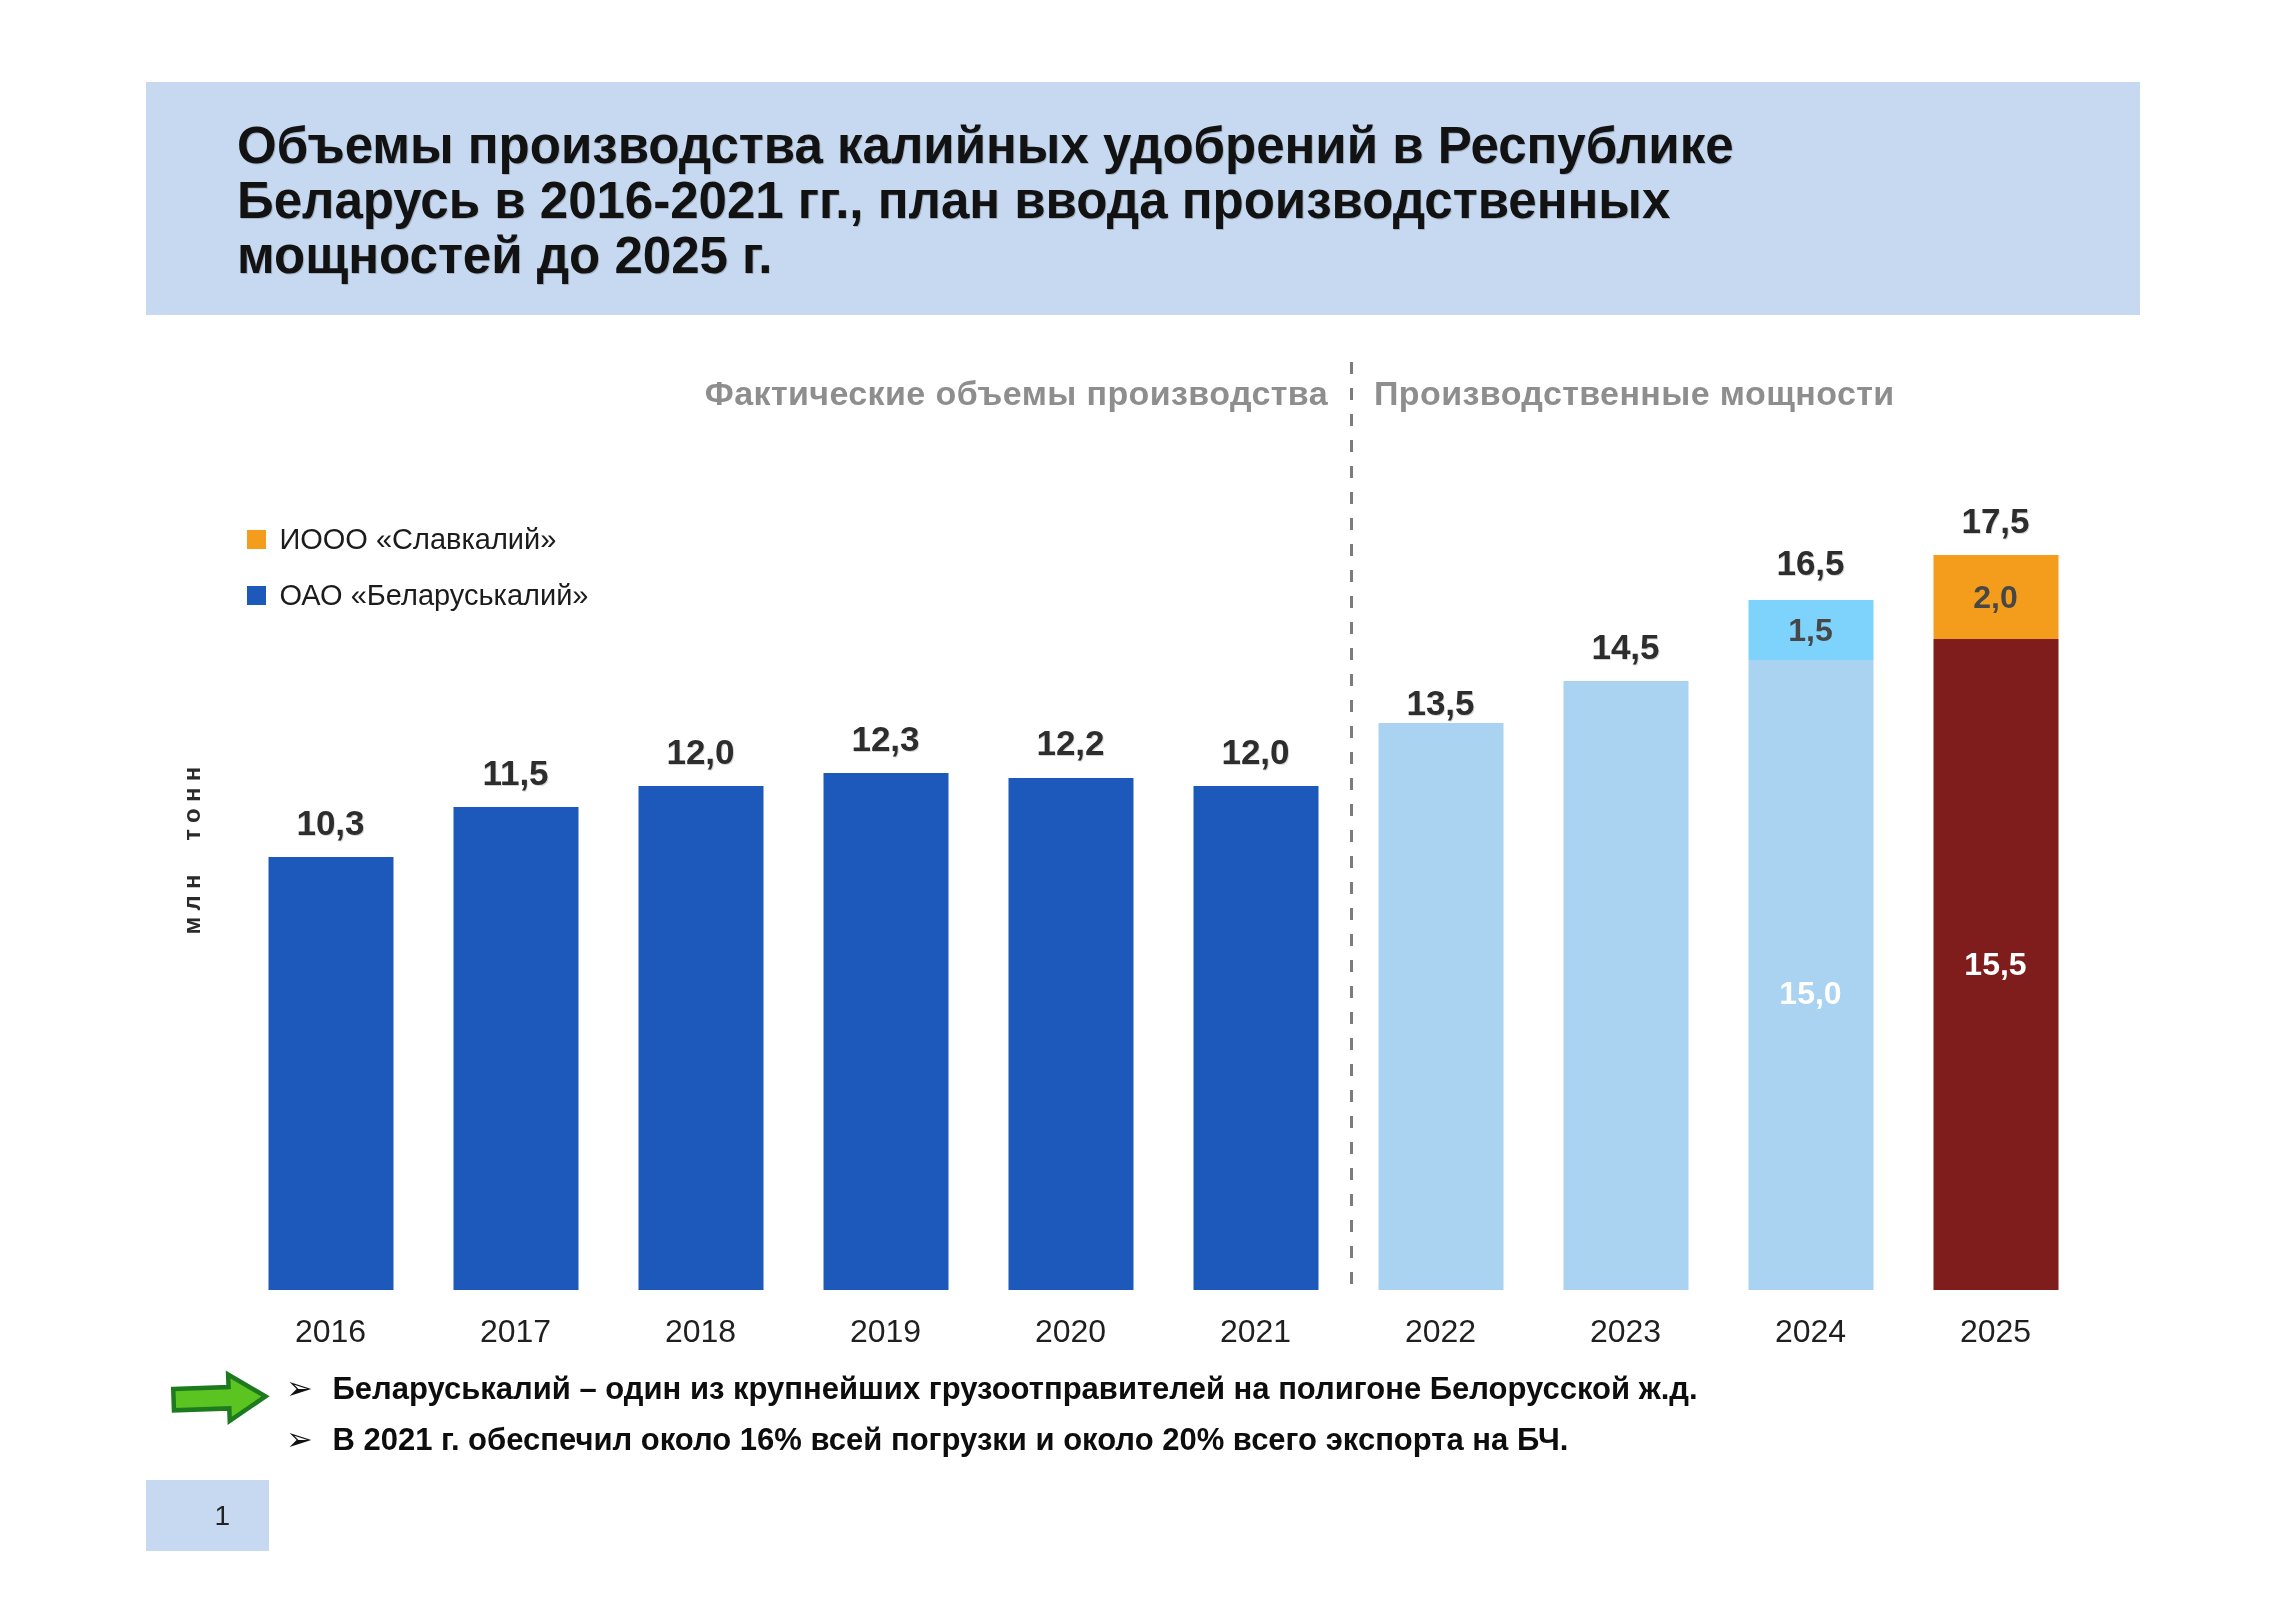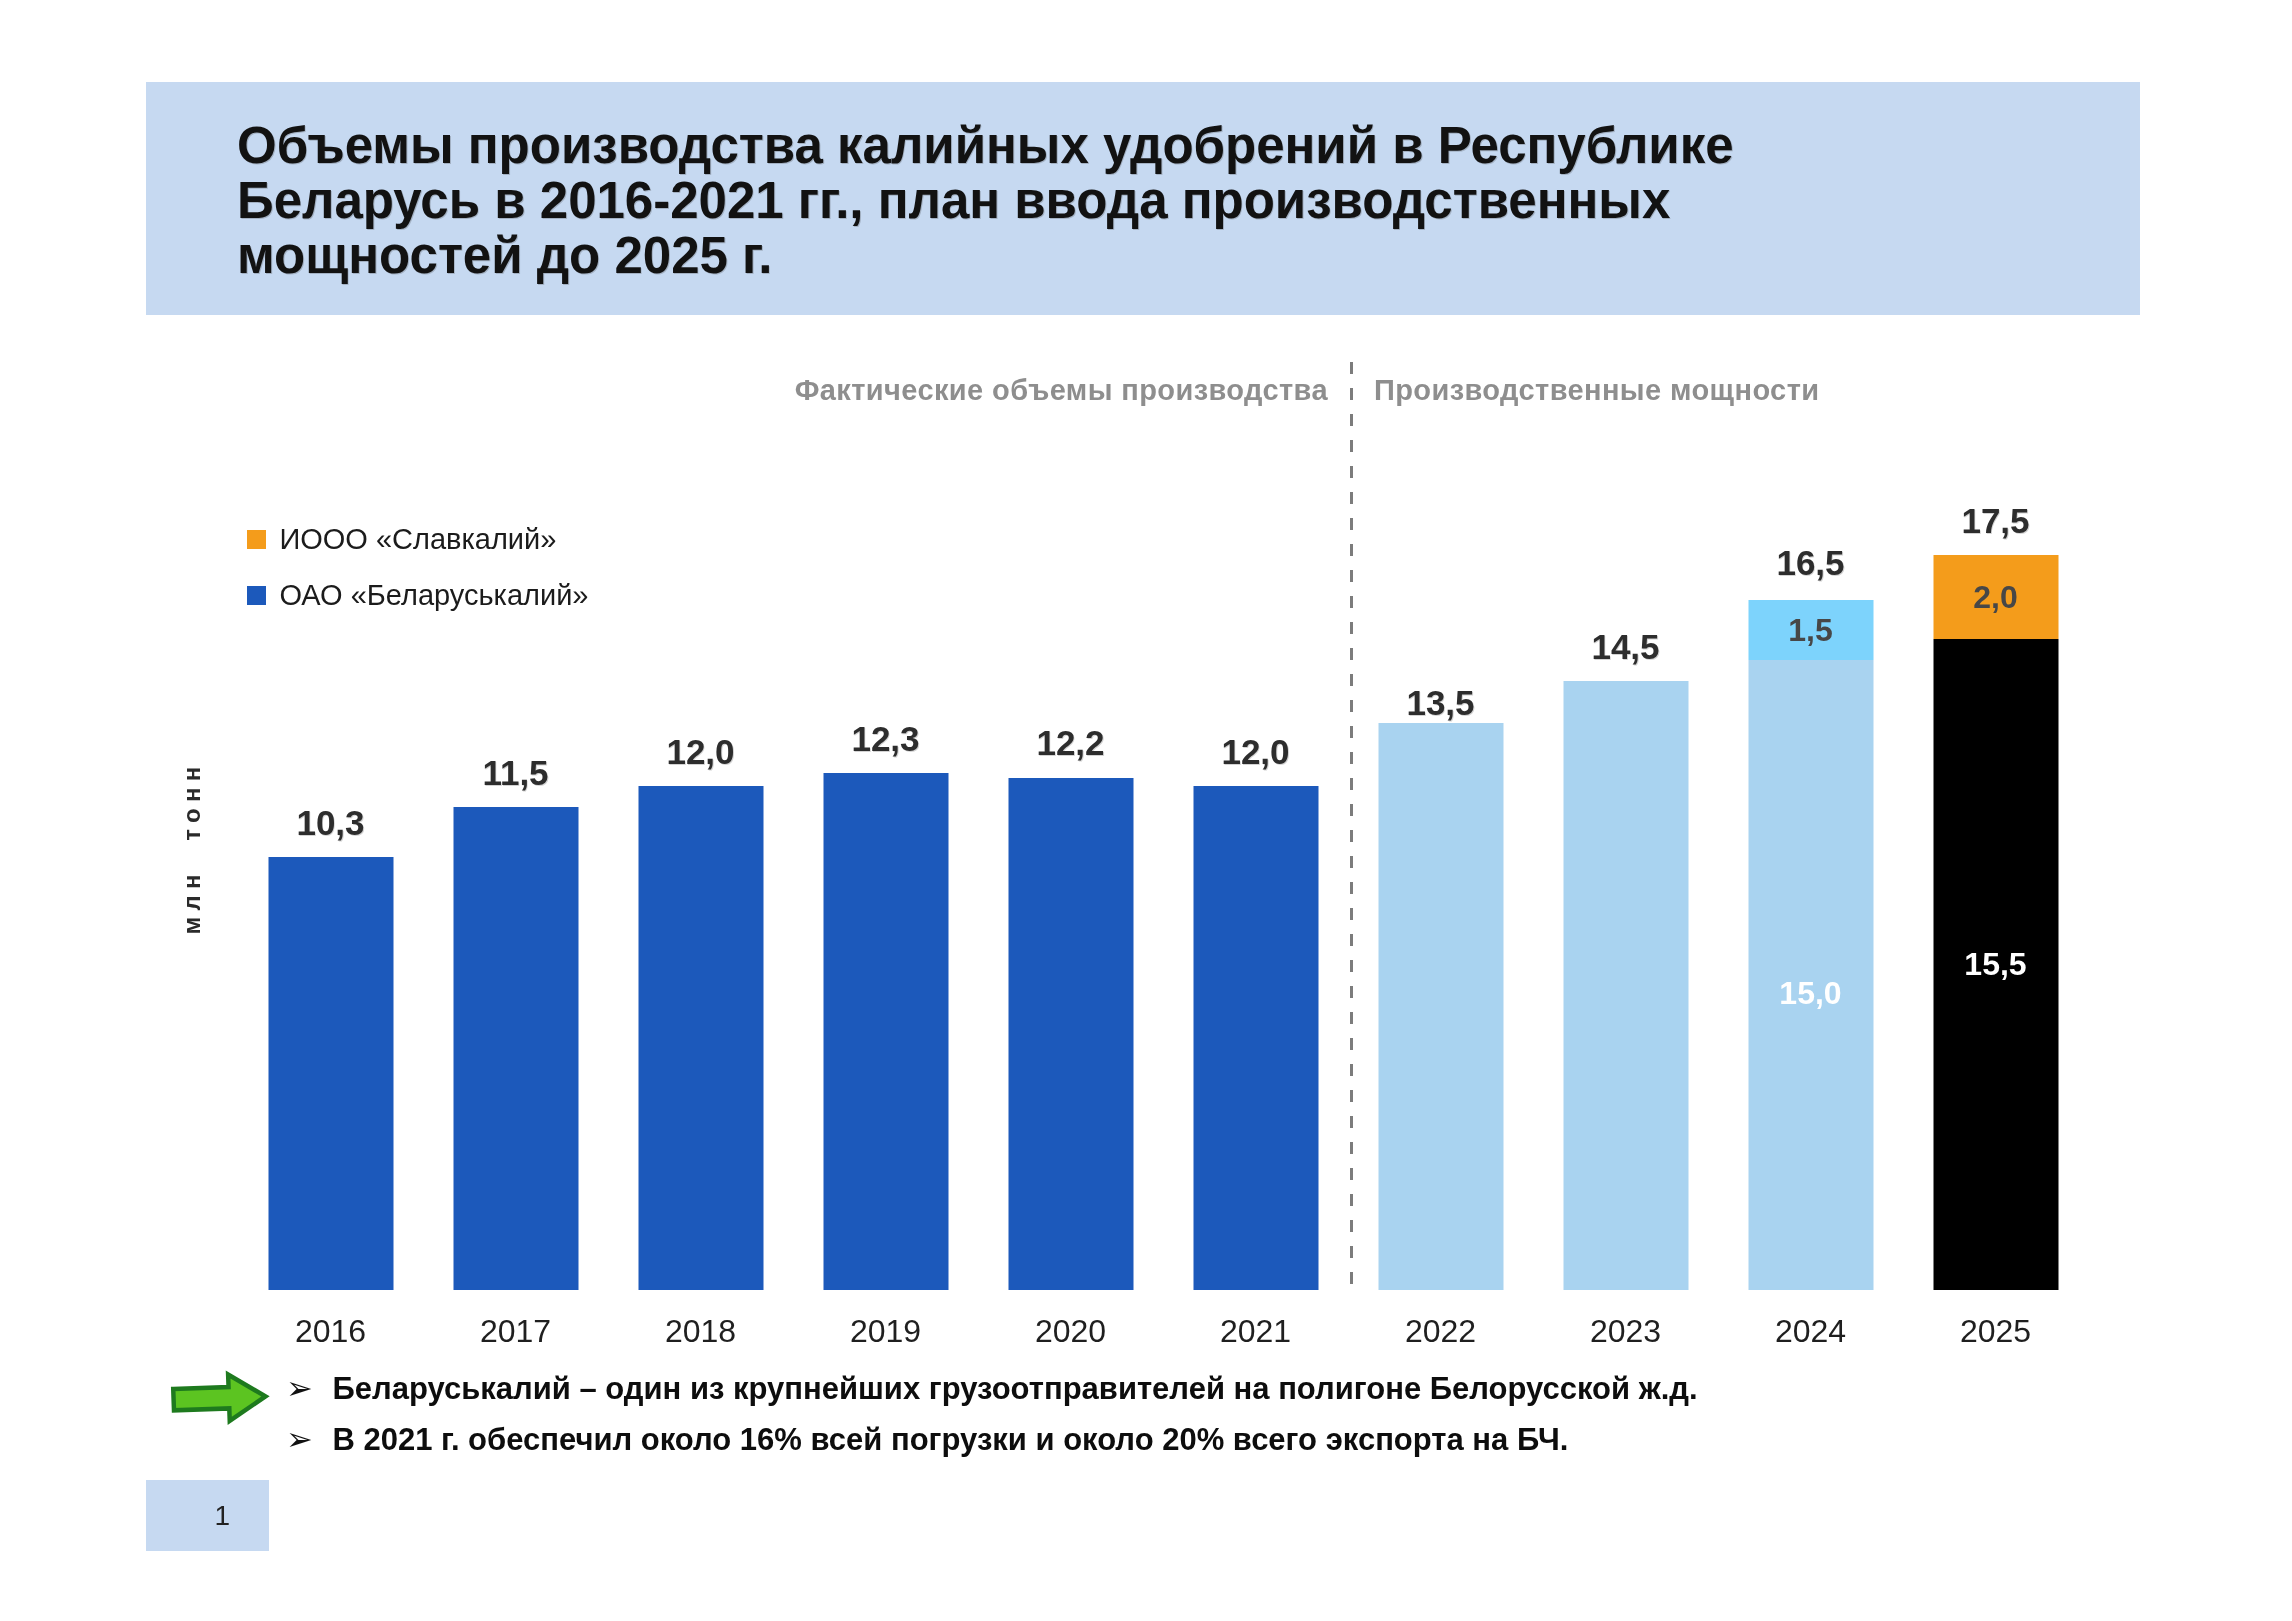--- a/index.html
+++ b/index.html
@@ -19,21 +19,21 @@
   }
   .title-text{
     padding:36px 54px 0 91px;
     font-size:51px;font-weight:bold;line-height:55px;
     color:#121212;
     text-shadow:0.9px 0.9px 0 rgba(60,60,60,.25);
   }
   
   .section-label{
     position:absolute;top:374px;
-    font-size:29px;font-weight:bold;color:#8e8e8e;
+    font-size:34px;font-weight:bold;color:#8e8e8e;
     white-space:nowrap;letter-spacing:0.4px;
   }
   .section-label.left{right:965px;}
   .section-label.right{left:1374px;}
   .divider{
     position:absolute;left:1350px;top:362px;
     width:2.7px;height:935px;
     background:repeating-linear-gradient(to bottom,#7c7c7c 0 11.6px,transparent 11.6px 26px);
   }
   
@@ -187,21 +187,21 @@
           </div>
           <div class="seg" style="height: 60px; background: #7dd3fc;">
             <span class="seg-label" style="color: rgb(71, 71, 71);">1,5</span>
           </div>
         </div>
         <div class="total-label" style="bottom: 707px; color: rgb(45, 45, 45);">16,5</div>
         <div class="year-label">2024</div>
       </div>
       <div class="slot">
         <div class="bar" style="height: 735px;">
-          <div class="seg" style="height: 651px; background: #000000;">
+          <div class="seg" style="height: 651px; background: #7f1d1d;">
             <span class="seg-label" style="color: rgb(255, 255, 255);">15,5</span>
           </div>
           <div class="seg" style="height: 84px; background: rgb(244, 156, 27);">
             <span class="seg-label" style="color: rgb(71, 71, 71);">2,0</span>
           </div>
         </div>
         <div class="total-label" style="bottom: 749px; color: rgb(45, 45, 45);">17,5</div>
         <div class="year-label">2025</div>
       </div>
     </div>

